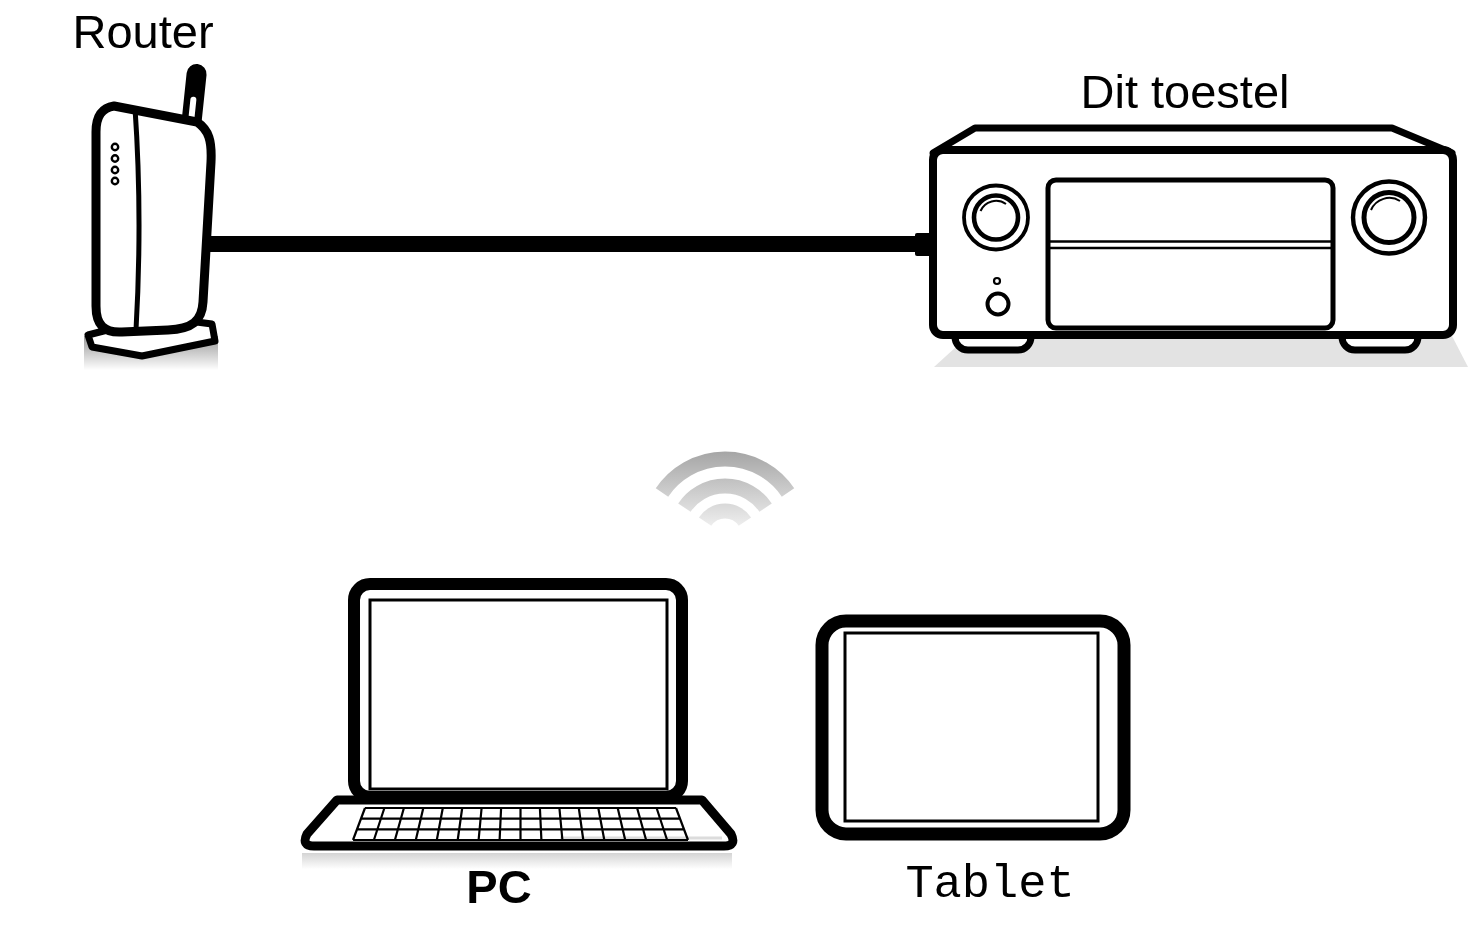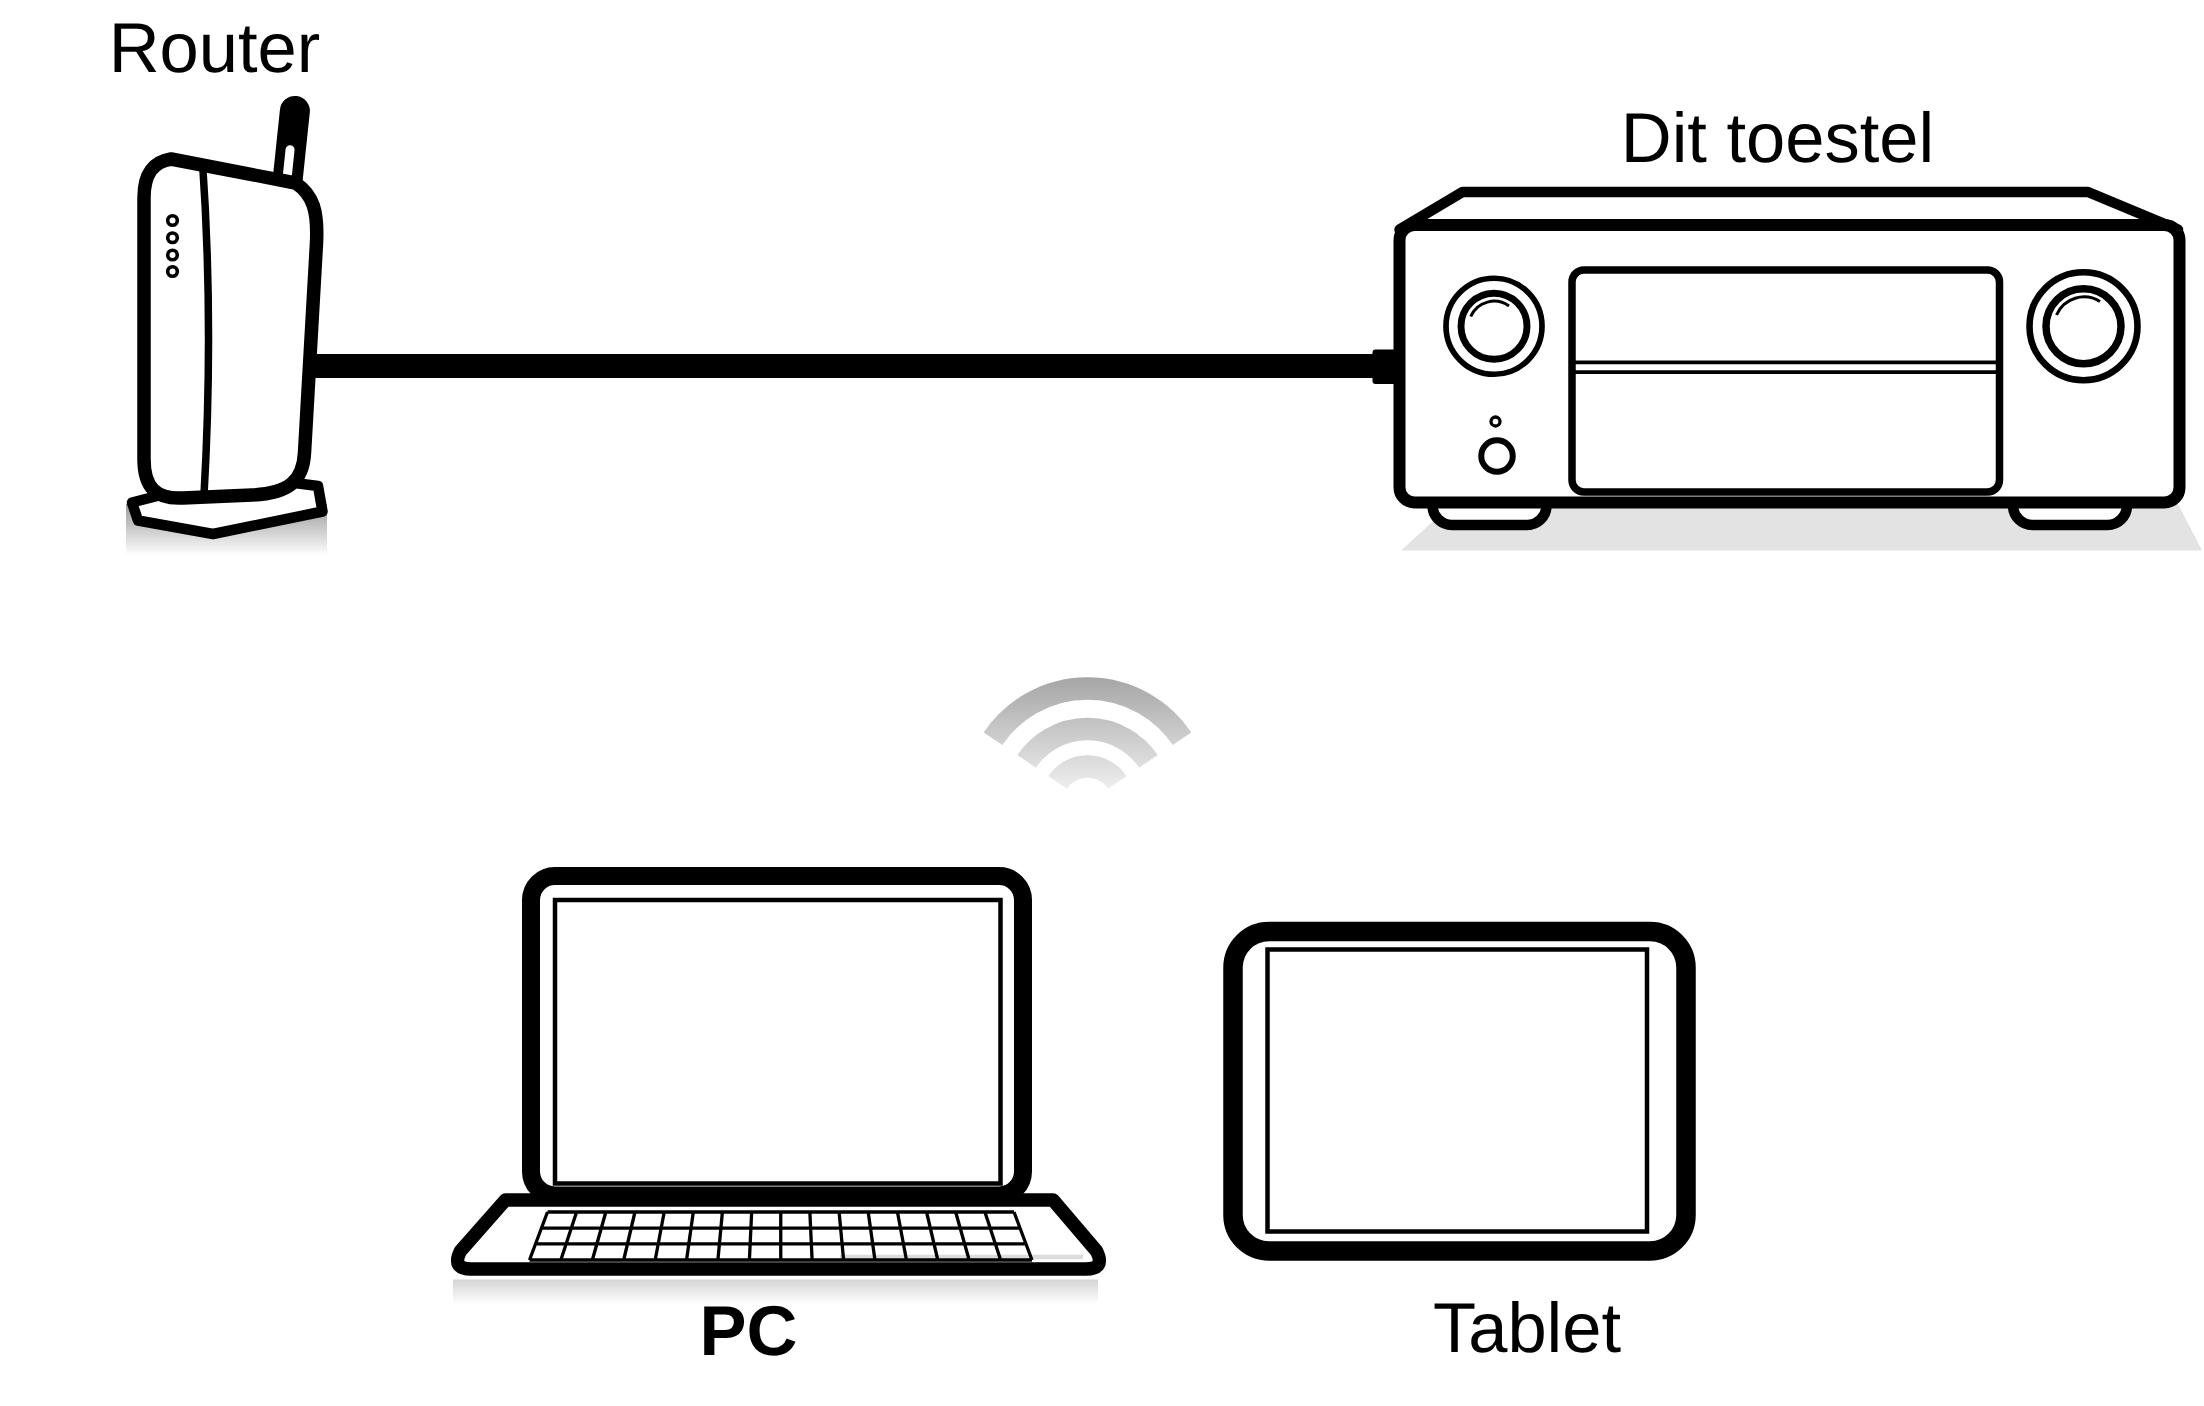--- a/index.html
+++ b/index.html
@@ -105,15 +105,15 @@
 
     <g>
       <rect x="822" y="621" width="302" height="213" rx="24" fill="#fff" stroke="#000" stroke-width="13"></rect>
       <rect x="845" y="633" width="253" height="188" fill="#fff" stroke="#000" stroke-width="3"></rect>
     </g>
   </svg>
 
   <div class="label" style="left:143px; top:8px;">Router</div>
   <div class="label" style="left:1185px; top:68px;">Dit toestel</div>
   <div class="label" style="left:499px; top:863px;font-weight:bold;">PC</div>
-  <div class="label" style="left:1018px; top:861px;">Tablet</div>
+  <div class="label" style="left:990px; top:861px;font-family:Liberation Mono, monospace;">Tablet</div>
 
 </div>
 
 </body></html>

